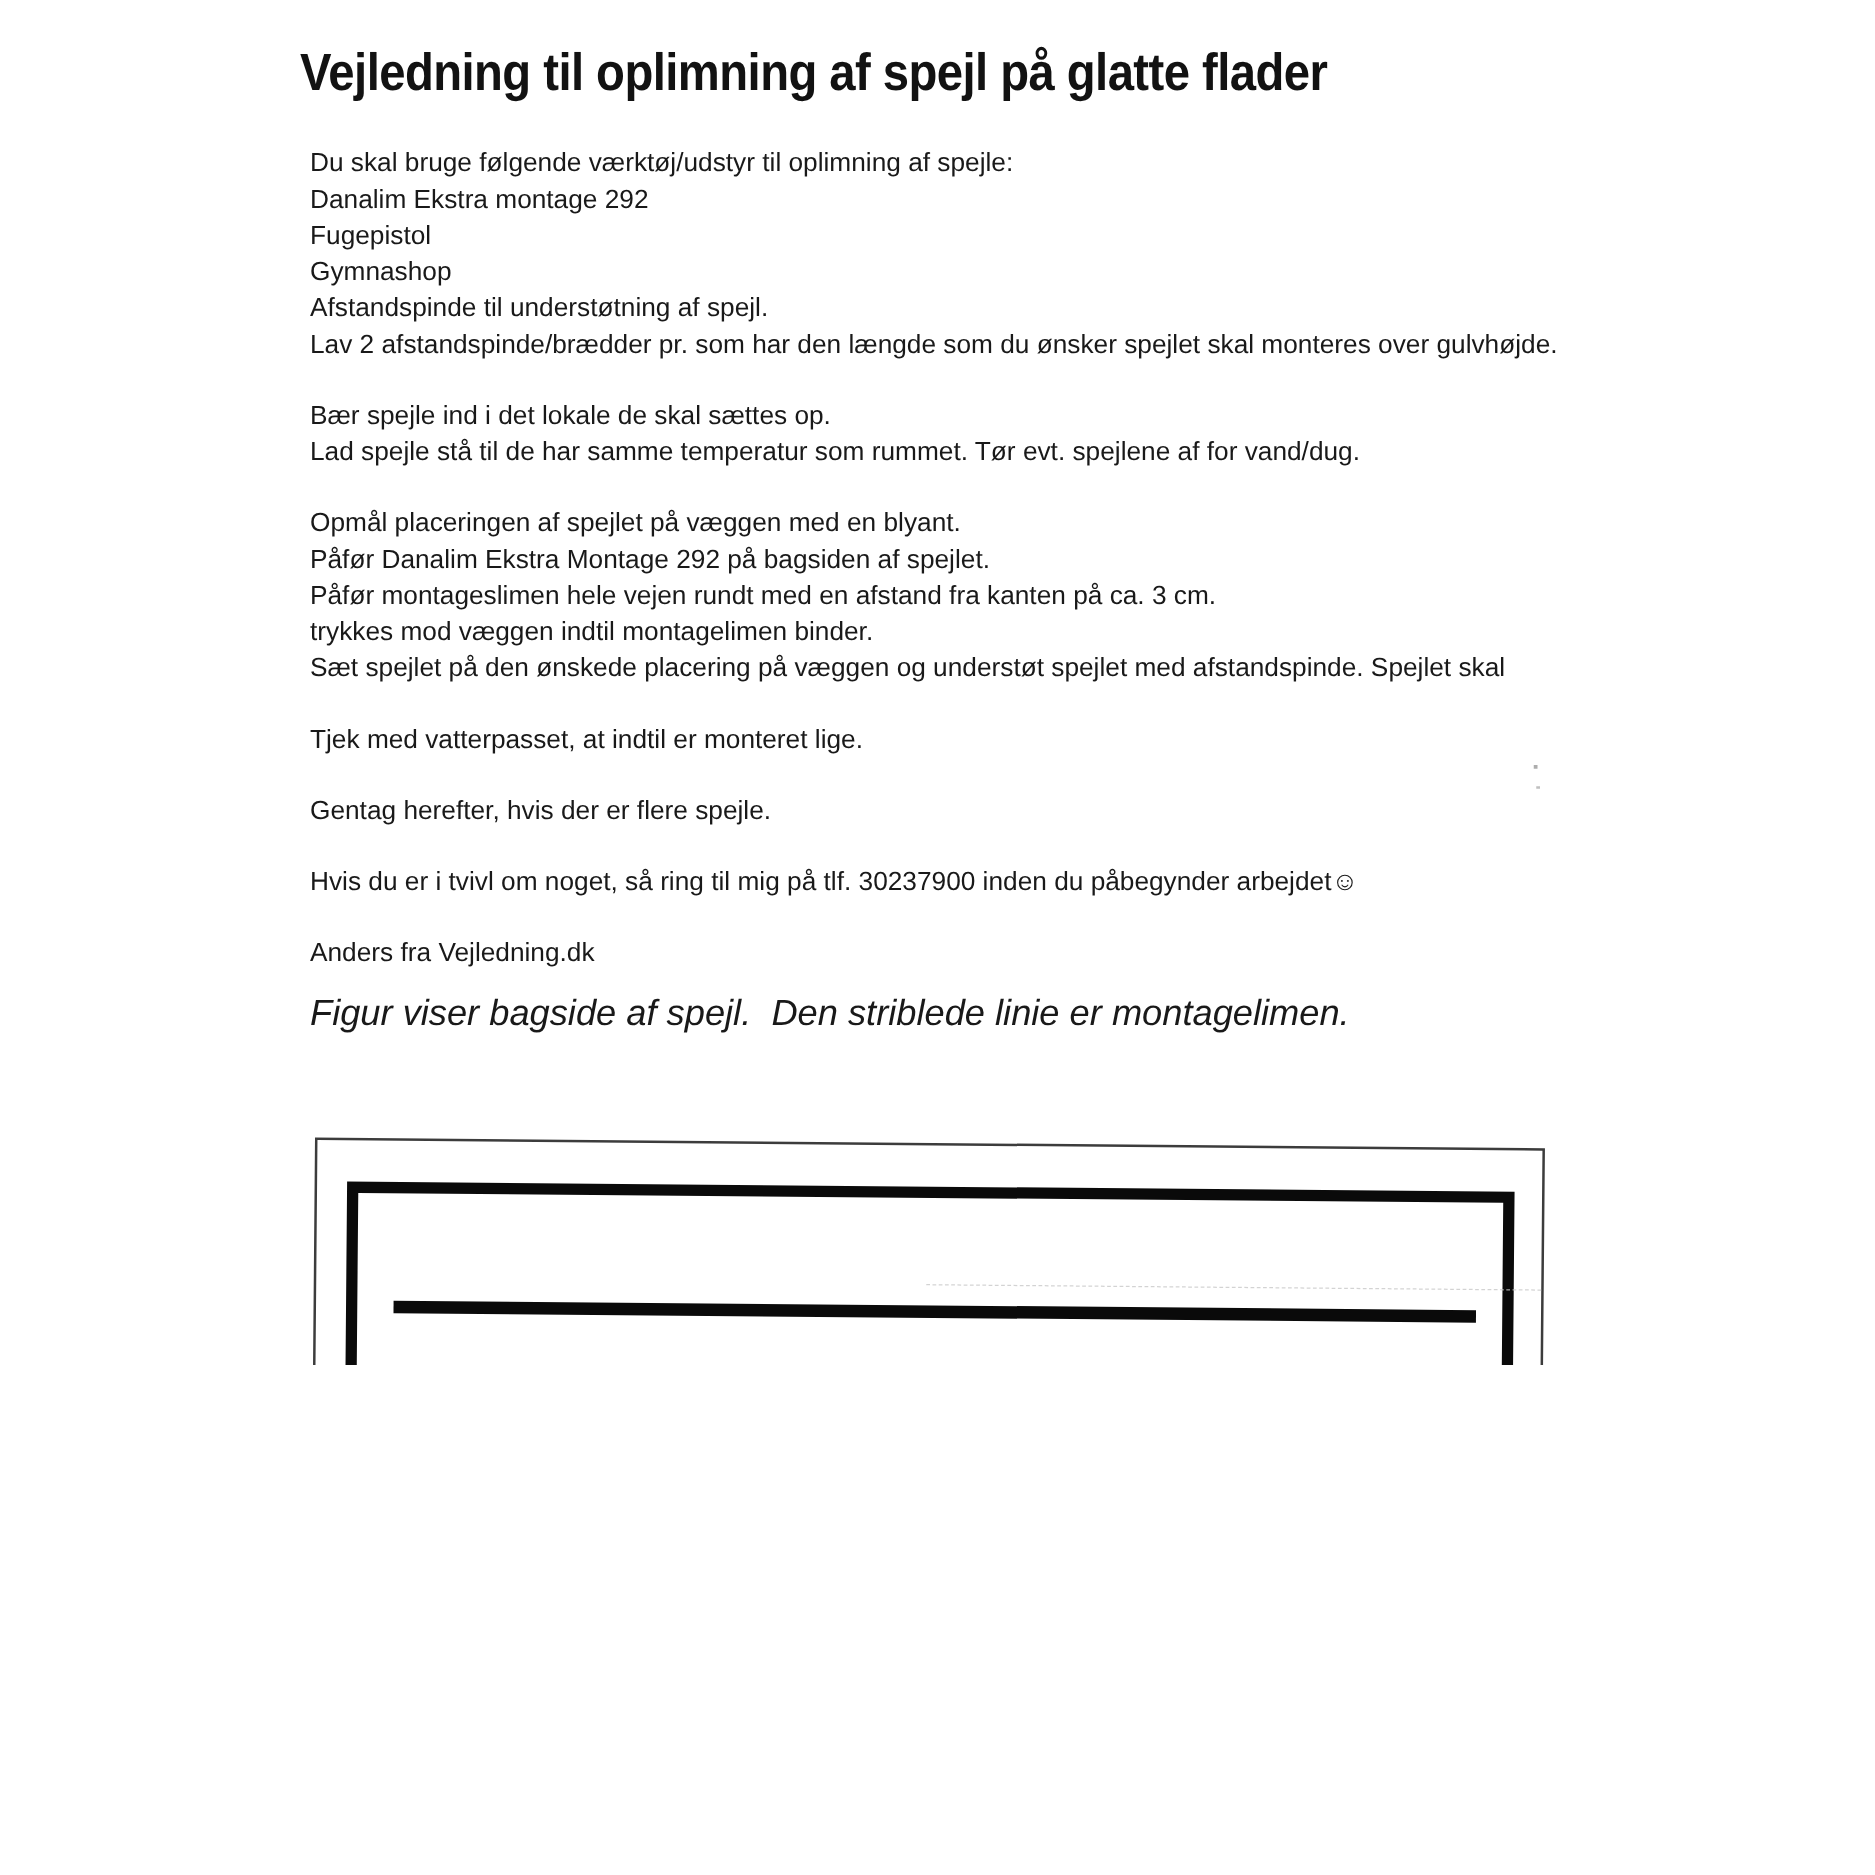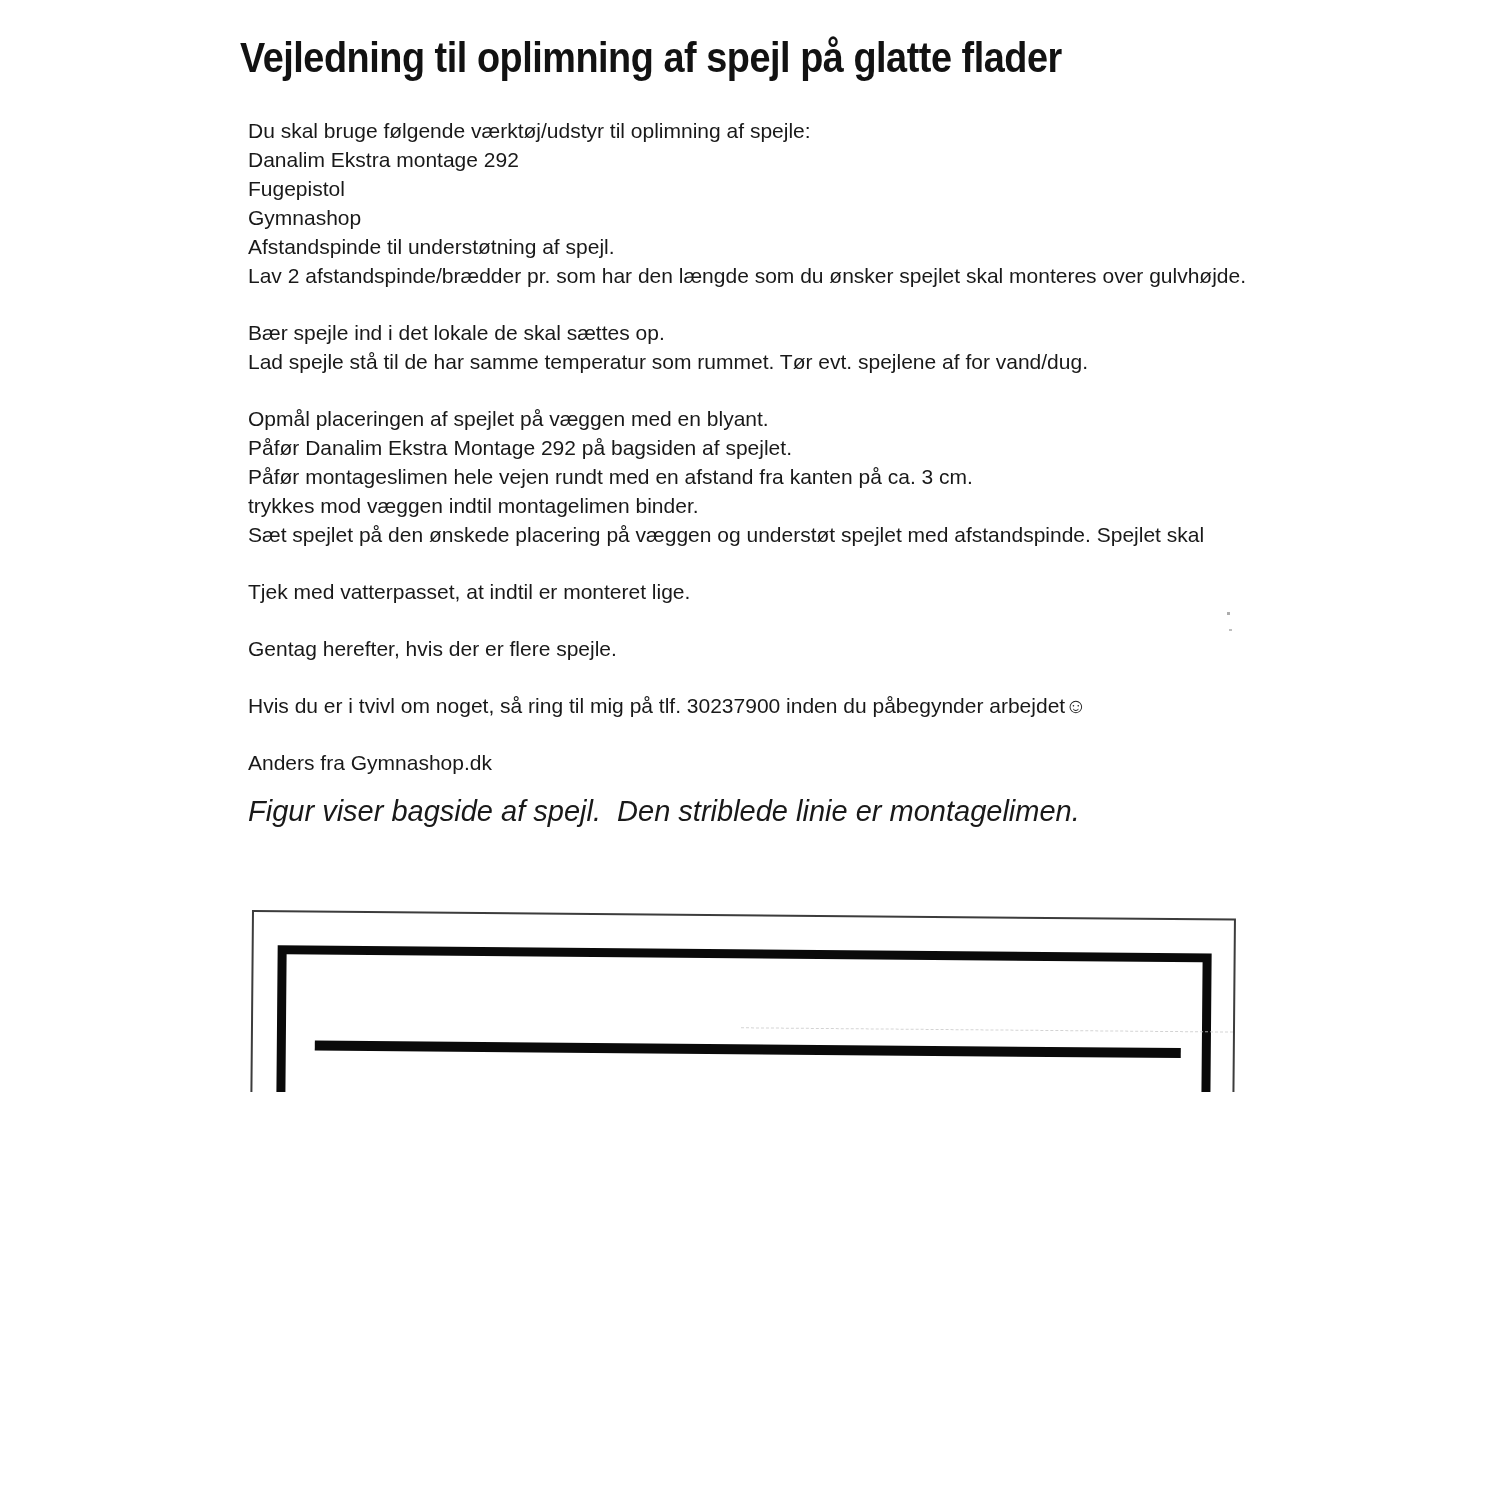--- a/index.html
+++ b/index.html
@@ -128,21 +128,21 @@
 
     <div class="para">
       <div class="line">Gentag herefter, hvis der er flere spejle.</div>
     </div>
 
     <div class="para">
       <div class="line">Hvis du er i tvivl om noget, så ring til mig på tlf. 30237900 inden du påbegynder arbejdet☺</div>
     </div>
 
     <div class="para">
-      <div class="line">Anders fra Gymnashop.dk</div>
+      <div class="line">Anders fra Vejledning.dk</div>
     </div>
 
     <div class="figure-caption">Figur viser bagside af spejl.  Den striblede linie er montagelimen.</div>
 
   </div>
 
   <div class="figure">
     <div class="mirror-frame">
       <div class="glue-stripe stripe-1"></div>
       <div class="glue-stripe stripe-2"></div>

